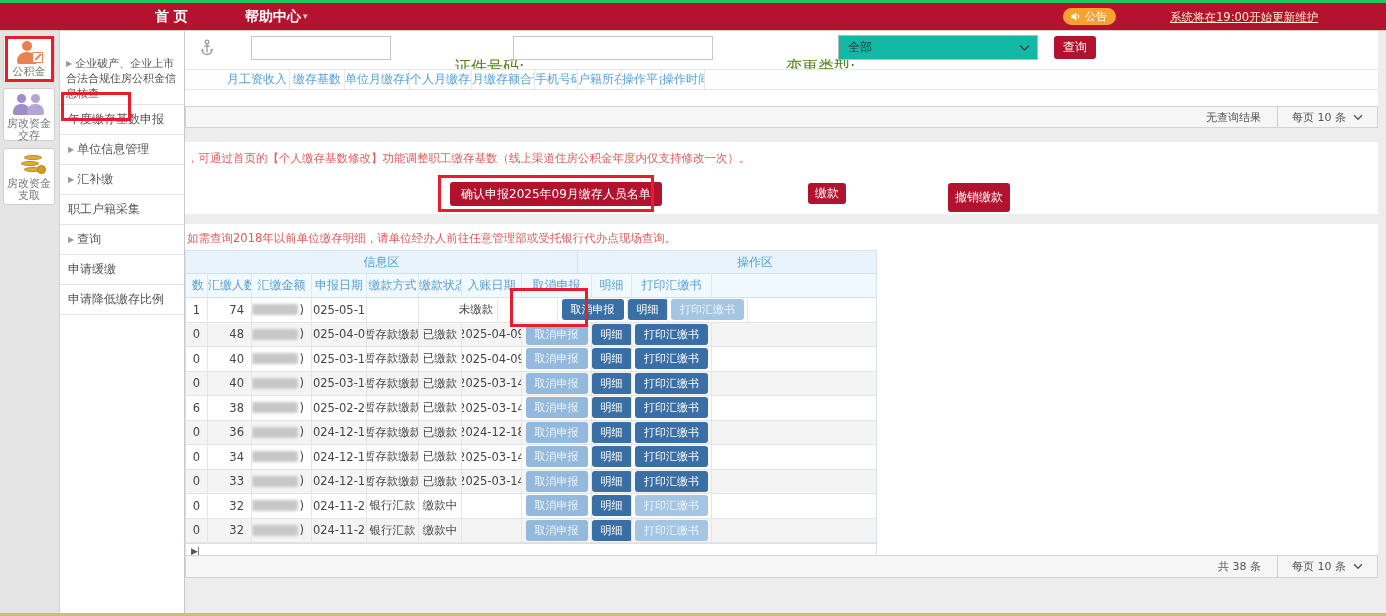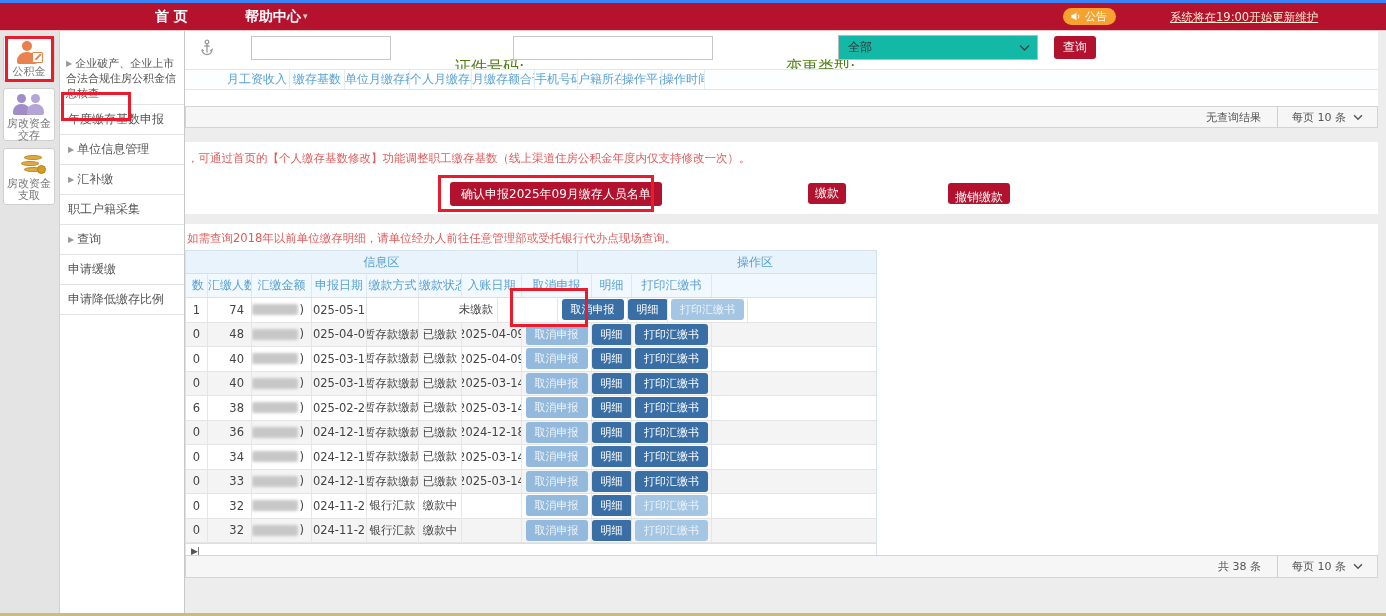--- a/index.html
+++ b/index.html
@@ -1,20 +1,20 @@
 <!DOCTYPE html>
 <html><head>
 <meta charset="utf-8">
 <style>
   html,body{margin:0;padding:0;}
   body{font-family:"DejaVu Sans","Liberation Sans",sans-serif;}
   .page{position:relative;width:1386px;height:616px;background:#ededed;overflow:hidden;font-size:12px;color:#444;}
 
   
-  .topbar{position:absolute;left:0;top:0;width:100%;height:30px;background:#b5122d;border-top:3px solid #3b82f6;box-sizing:border-box;z-index:40;}
+  .topbar{position:absolute;left:0;top:0;width:100%;height:30px;background:#b5122d;border-top:3px solid #22c55e;box-sizing:border-box;z-index:40;}
   .topbar-sep{position:absolute;left:0;top:30px;width:100%;height:1px;background:#e8c7c7;z-index:40;}
   .nav-item{position:absolute;top:0;height:27px;line-height:27px;color:#fff;font-size:14px;font-weight:bold;cursor:pointer;}
   .nav-home{left:155px;}
   .nav-help{left:245px;}
   .nav-caret{display:inline-block;font-size:9px;vertical-align:2px;margin-left:2px;color:#f3cdd4;}
   .ann-badge{position:absolute;left:1063px;top:5px;height:17px;line-height:17px;background:#f7a22e;border-radius:9px;padding:0 9px 0 7px;color:#fff;font-size:11px;display:flex;align-items:center;gap:4px;}
   .maint-link{position:absolute;left:1170px;top:6px;color:#ffedd2;font-size:11.5px;text-decoration:underline;cursor:pointer;line-height:16px;}
 
   
   .rail{position:absolute;left:0;top:31px;width:60px;bottom:3px;background:#e4e4e4;border-right:1px solid #d2d2d2;box-sizing:border-box;z-index:10;}
@@ -75,21 +75,21 @@
   .pager1{top:75px;}
   .p-empty{margin-right:16px;}
   .p-size{border-left:1px solid #cfcfcf;height:100%;display:flex;align-items:center;gap:7px;padding:0 14px;cursor:pointer;}
 
   
   .notice{position:absolute;left:2px;color:#e05c5c;font-size:11.5px;white-space:nowrap;}
   .notice1{top:9px;}
   .notice2{top:7px;}
   .btn-confirm{position:absolute;left:265px;top:40px;height:24px;padding:0 11px;}
   .btn-pay{position:absolute;left:623px;top:41px;height:21px;padding:0 7px;}
-  .btn-cancelpay{position:absolute;left:763px;top:41px;height:21px;padding:6px 7px;}
+  .btn-cancelpay{position:absolute;left:763px;top:41px;height:29px;padding:6px 7px;}
 
   
   .t2{position:absolute;left:0;top:26px;width:690px;border:1px solid #d3e4f0;box-sizing:content-box;}
   .t2-grow{display:flex;height:22px;background:#e8f3fb;border-bottom:1px solid #cfe2ef;}
   .t2-gcell{flex:none;text-align:center;line-height:22px;color:#58a0d4;border-right:1px solid #cfe2ef;box-sizing:border-box;}
   .t2-hrow{display:flex;height:23px;background:#f2f9fe;border-bottom:1px solid #cfe2ef;}
   .t2-hcell{flex:none;text-align:center;line-height:23px;color:#58a0d4;font-size:12px;border-right:1px solid #dce9f3;box-sizing:border-box;white-space:nowrap;overflow:hidden;}
   .trow{display:flex;height:24.5px;border-bottom:1px solid #e4e4e4;box-sizing:border-box;background:#fff;align-items:center;}
   .trow.alt{background:#f4f4f4;}
   .tcell{flex:none;height:100%;display:flex;align-items:center;justify-content:center;border-right:1px solid #e6e6e6;box-sizing:border-box;font-size:11.5px;color:#444;white-space:nowrap;overflow:hidden;}

